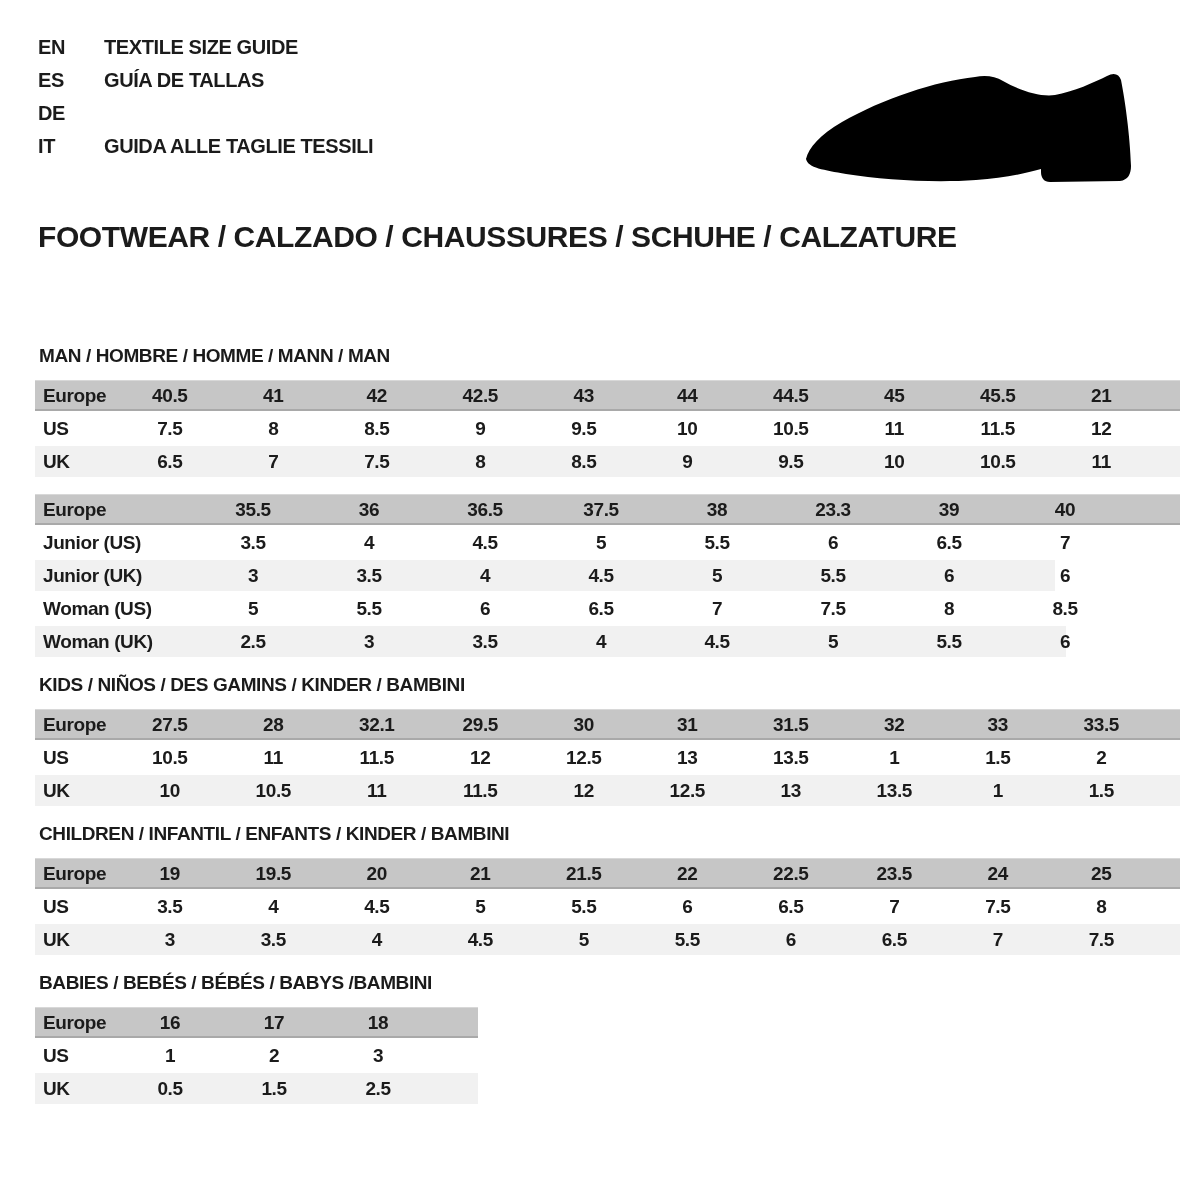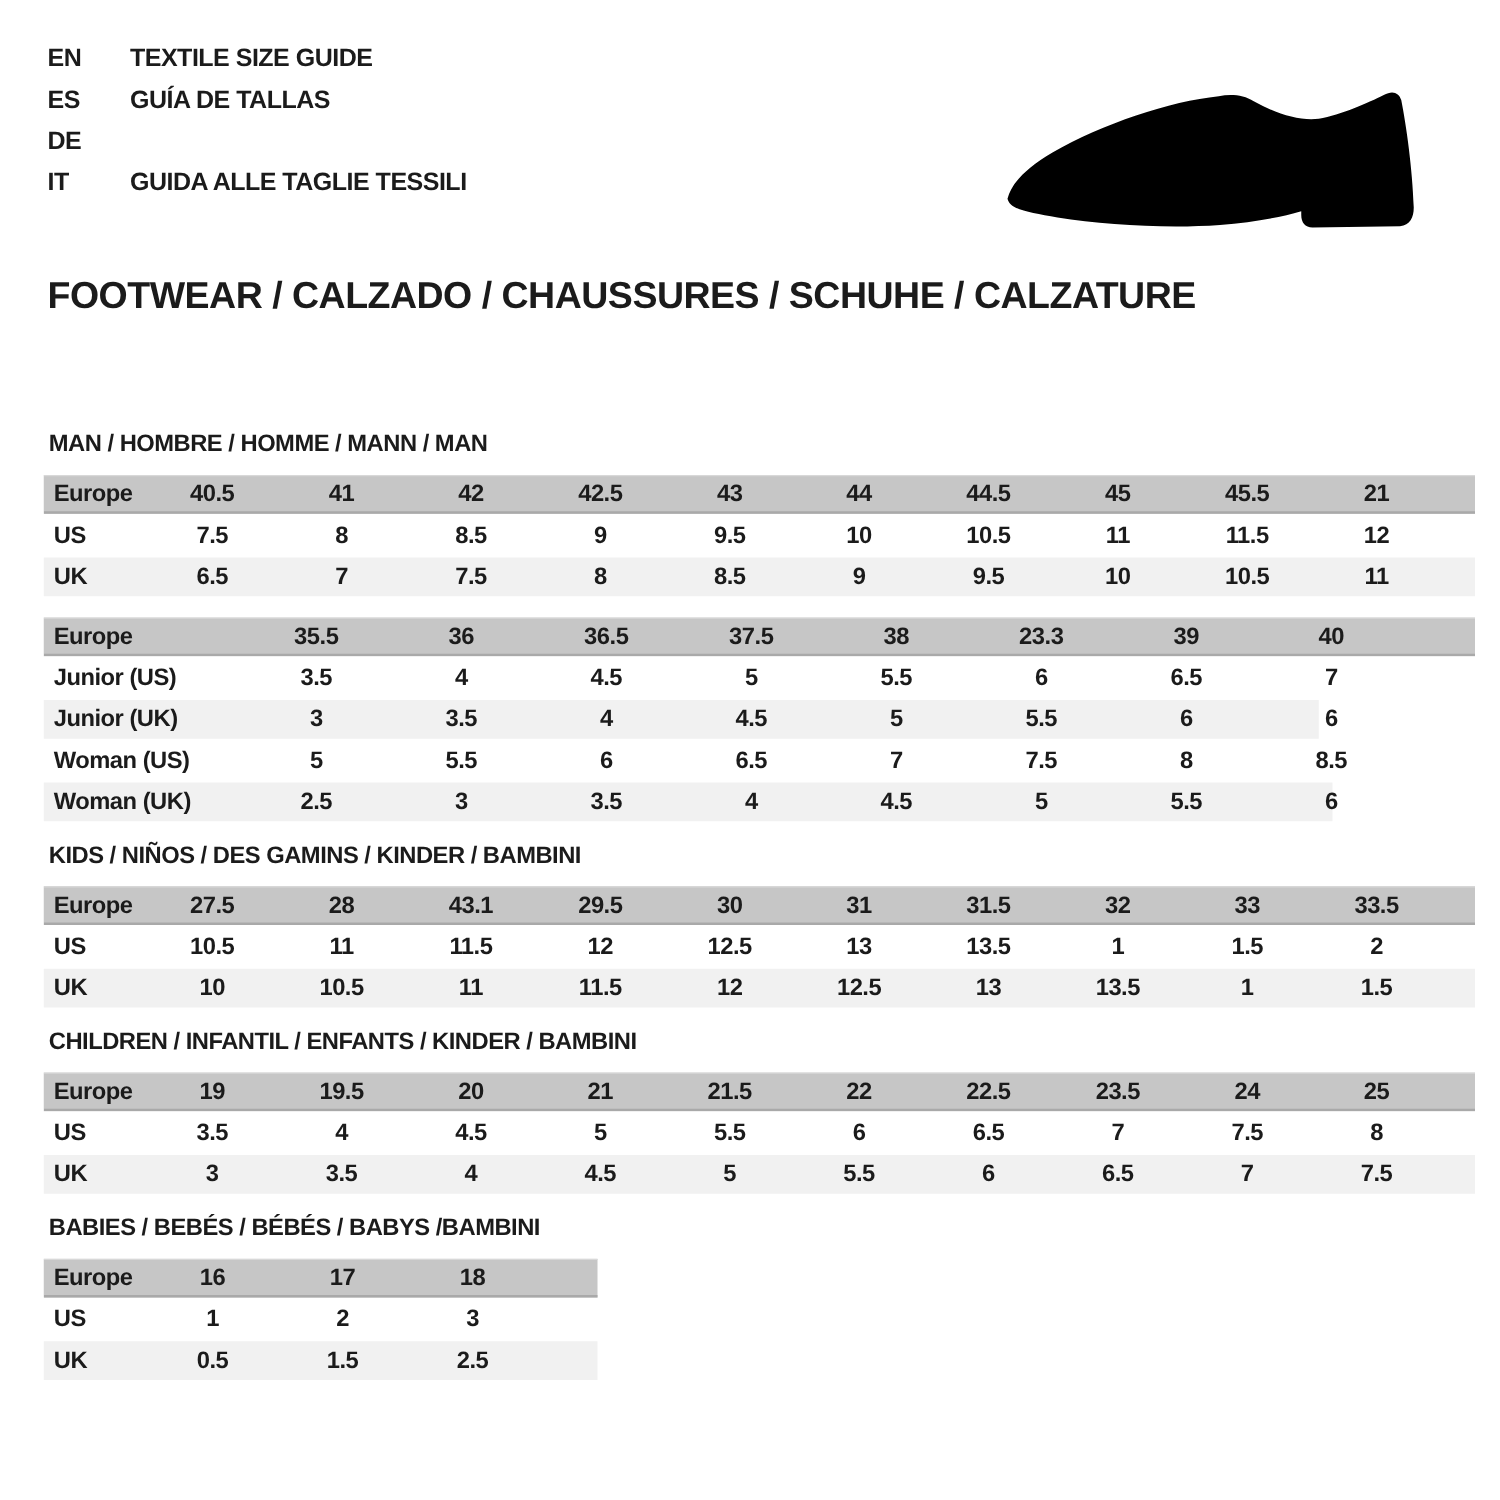--- a/index.html
+++ b/index.html
@@ -181,21 +181,21 @@
           <span class="cell-val">6</span>
           <span></span>
         </div>
       </section>
       <section class="table-section">
         <h2 class="table-title">KIDS / NIÑOS / DES GAMINS / KINDER / BAMBINI</h2>
         <div class="trow hdr" style="width: 1145px; grid-template-columns: 83px repeat(10, 103.5px) 1fr;">
           <span class="cell-label">Europe</span>
           <span class="cell-val">27.5</span>
           <span class="cell-val">28</span>
-          <span class="cell-val">43.1</span>
+          <span class="cell-val">32.1</span>
           <span class="cell-val">29.5</span>
           <span class="cell-val">30</span>
           <span class="cell-val">31</span>
           <span class="cell-val">31.5</span>
           <span class="cell-val">32</span>
           <span class="cell-val">33</span>
           <span class="cell-val">33.5</span>
           <span></span>
         </div>
         <div class="trow" style="width: 1145px; grid-template-columns: 83px repeat(10, 103.5px) 1fr;">

